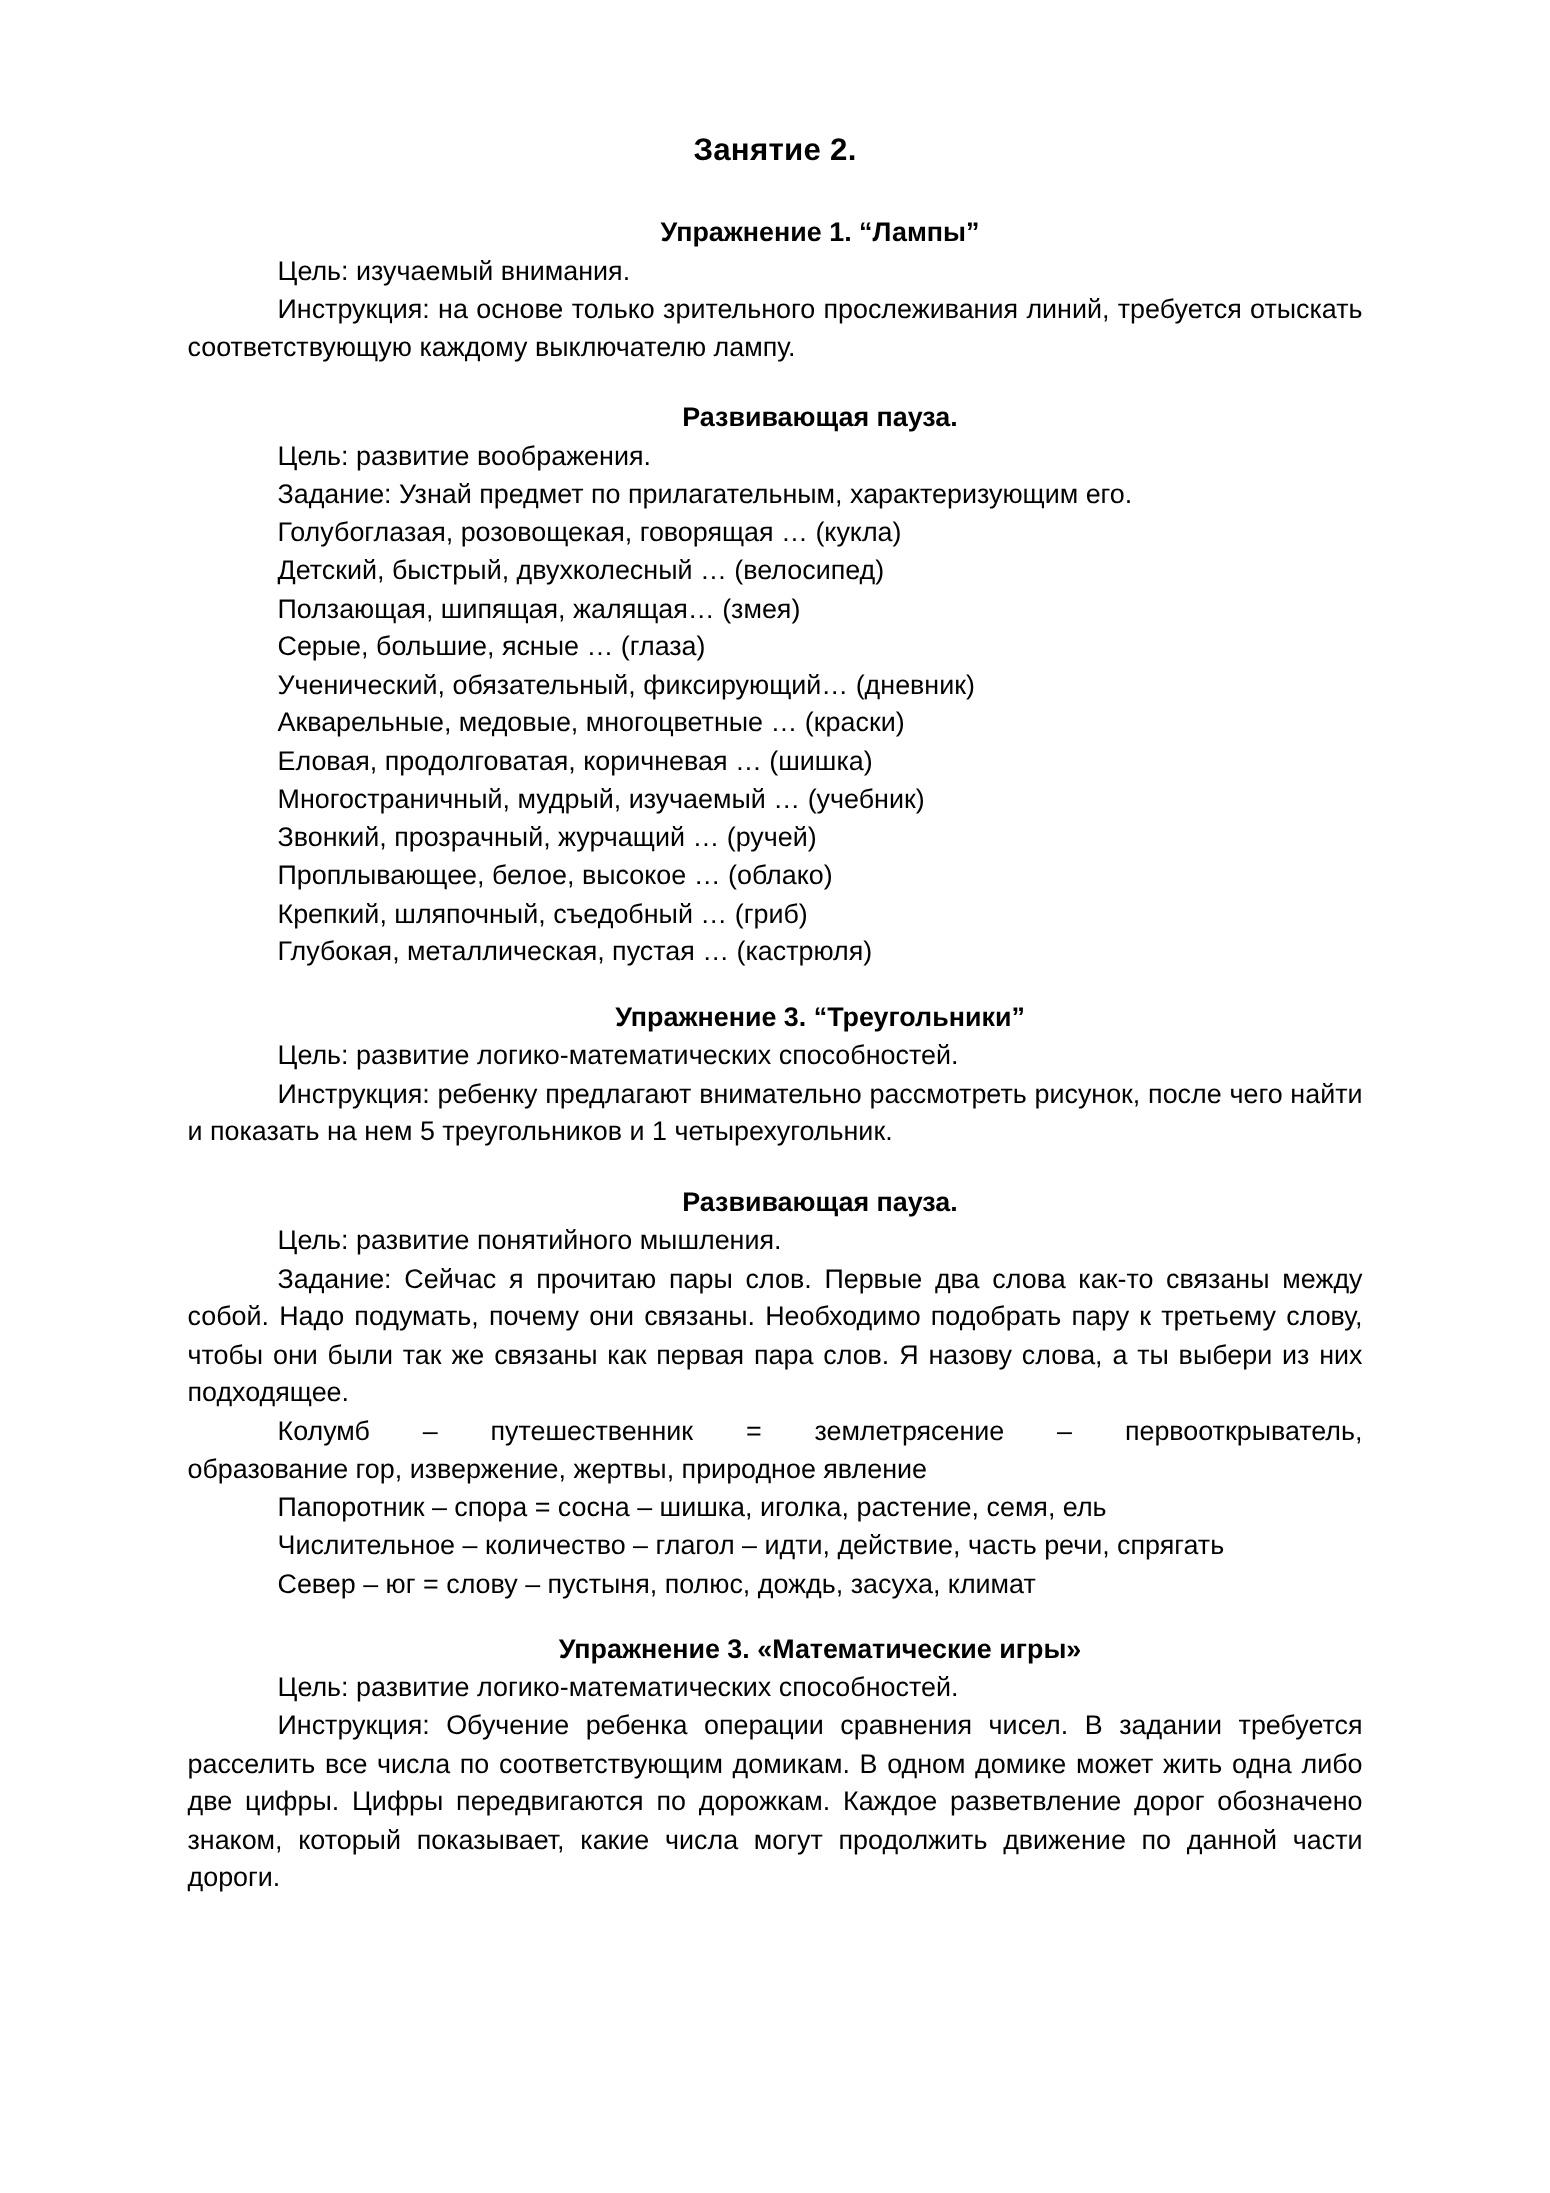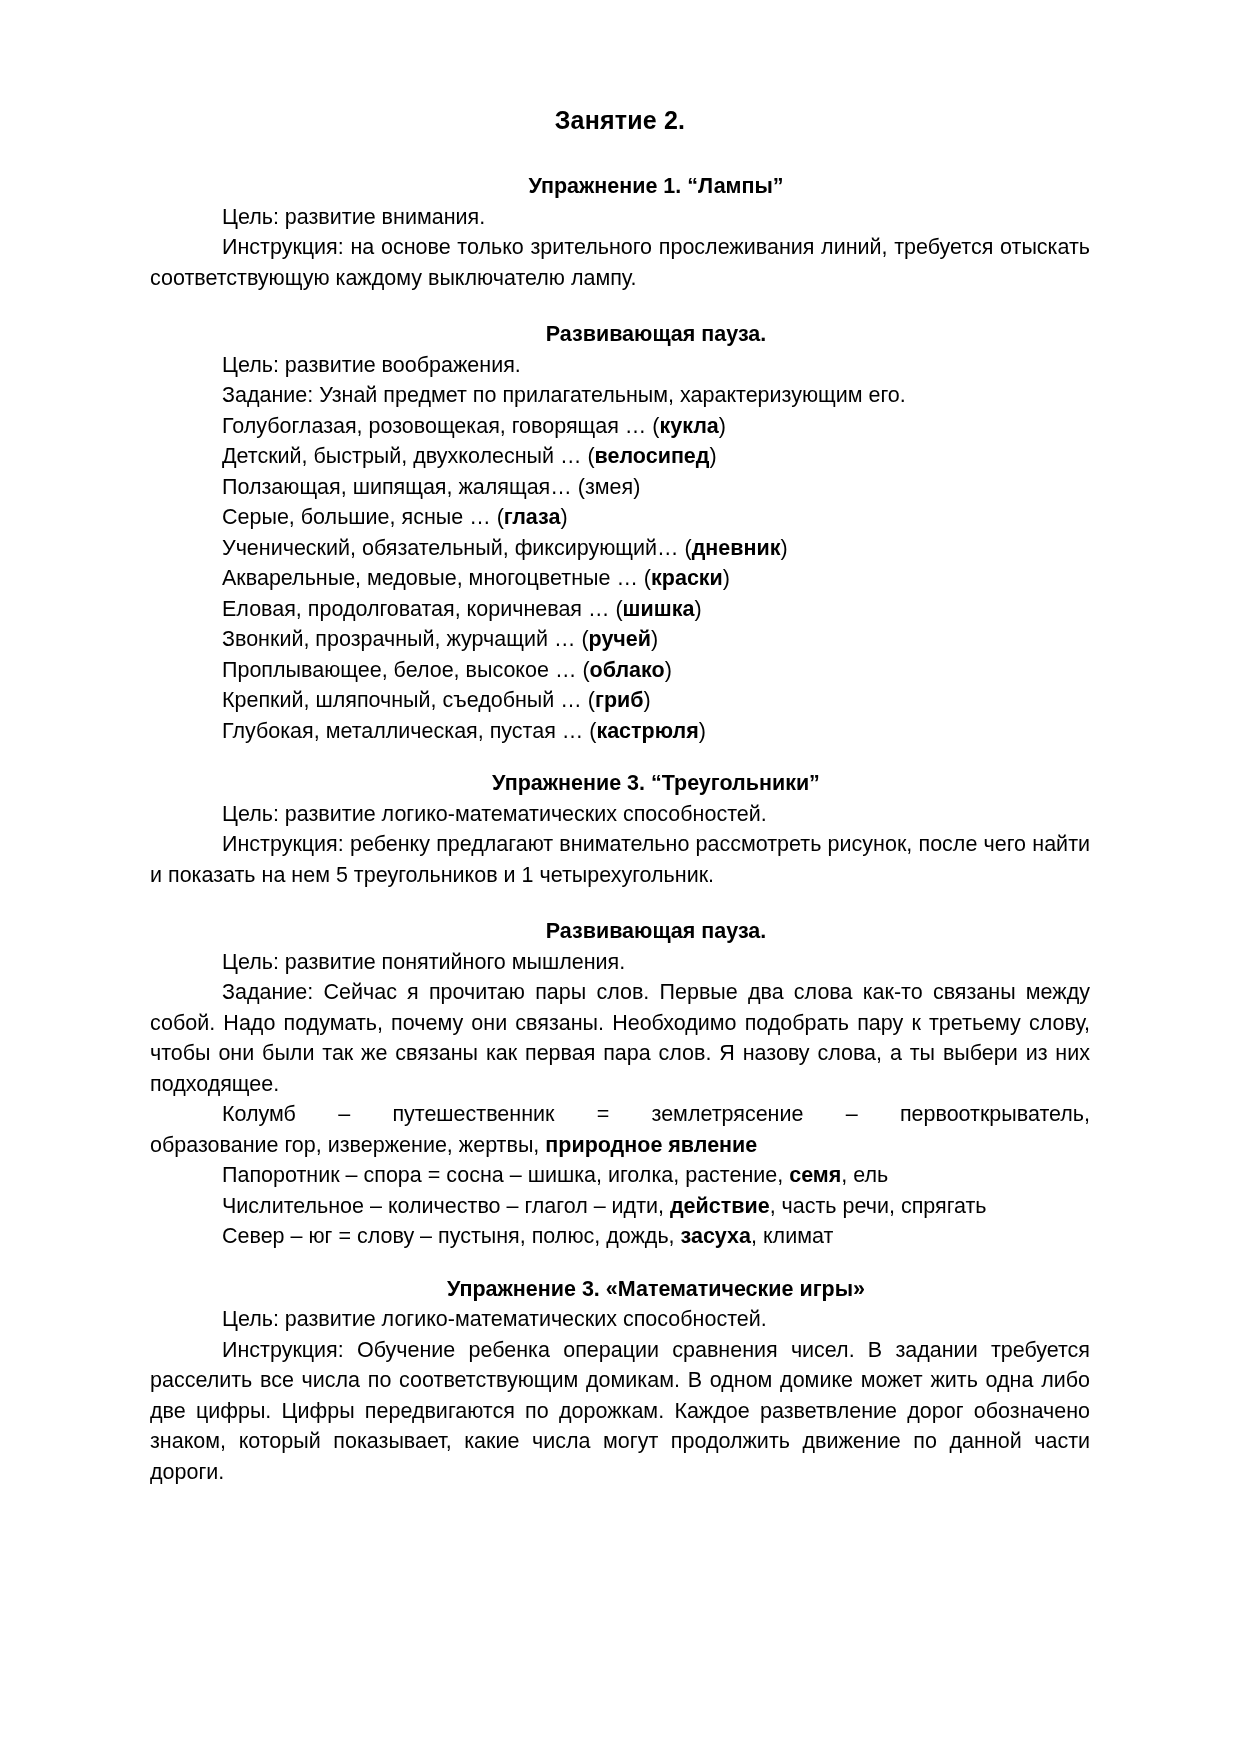--- a/index.html
+++ b/index.html
@@ -59,49 +59,50 @@
     text-align: justify;
     text-indent: 72px;
     text-justify: inter-word;
   }
   p.just-last {
     text-align-last: left;
   }
   p.just-full {
     text-align-last: justify;
   }
-  b { font-weight: bold; }
+  b { font-weight: normal; }
 </style>
 </head>
 <body>
 
 <div class="page">
 
   <h1 class="doc-title">Занятие 2.</h1>
 
   <div class="block">
     <p class="heading">Упражнение 1. “Лампы”</p>
-    <p class="line indent">Цель: развитие внимания.</p>
+    <p class="line indent">Цель: изучаемый внимания.</p>
     <p class="just just-last">Инструкция: на основе только зрительного прослеживания линий, требуется отыскать соответствующую каждому выключателю лампу.</p>
   </div>
 
   <div class="gap-lg"></div>
 
   <div class="block">
     <p class="heading">Развивающая пауза.</p>
     <p class="line indent">Цель: развитие воображения.</p>
     <p class="line indent">Задание: Узнай предмет по прилагательным, характеризующим его.</p>
     <div id="riddle-list">
         <p class="line indent"><span>Голубоглазая, розовощекая, говорящая … (</span><b>кукла</b><span>)</span></p>
         <p class="line indent"><span>Детский, быстрый, двухколесный … (</span><b>велосипед</b><span>)</span></p>
         <p class="line indent"><span>Ползающая, шипящая, жалящая… (</span><span>змея</span><span>)</span></p>
         <p class="line indent"><span>Серые, большие, ясные … (</span><b>глаза</b><span>)</span></p>
         <p class="line indent"><span>Ученический, обязательный, фиксирующий… (</span><b>дневник</b><span>)</span></p>
         <p class="line indent"><span>Акварельные, медовые, многоцветные … (</span><b>краски</b><span>)</span></p>
         <p class="line indent"><span>Еловая, продолговатая, коричневая … (</span><b>шишка</b><span>)</span></p>
+        <p class="line indent"><span>Многостраничный, мудрый, изучаемый … (</span><b>учебник</b><span>)</span></p>
         <p class="line indent"><span>Звонкий, прозрачный, журчащий … (</span><b>ручей</b><span>)</span></p>
         <p class="line indent"><span>Проплывающее, белое, высокое … (</span><b>облако</b><span>)</span></p>
         <p class="line indent"><span>Крепкий, шляпочный, съедобный … (</span><b>гриб</b><span>)</span></p>
         <p class="line indent"><span>Глубокая, металлическая, пустая … (</span><b>кастрюля</b><span>)</span></p>
       </div>
   </div>
 
   <div class="gap-md"></div>
 
   <div class="block">

